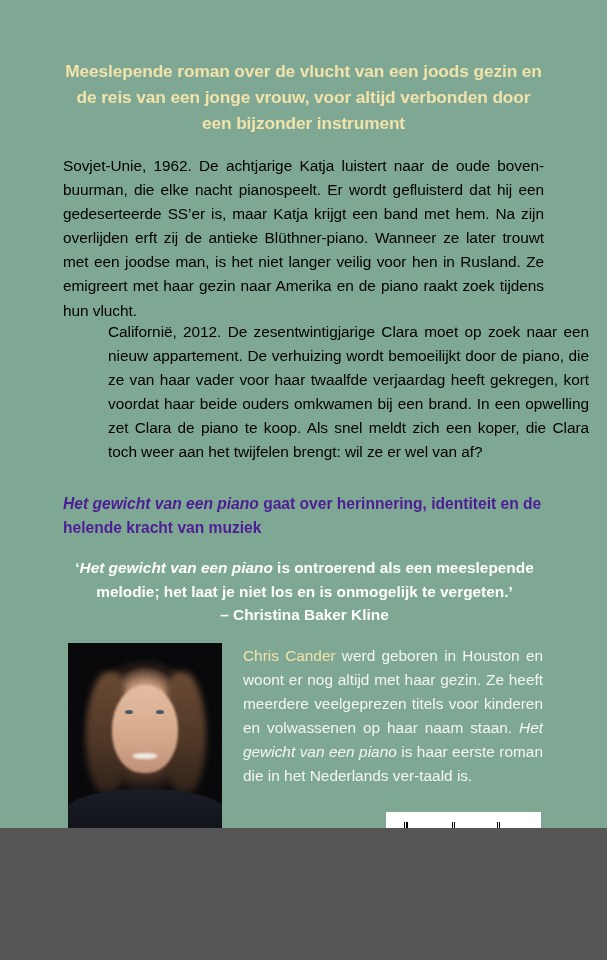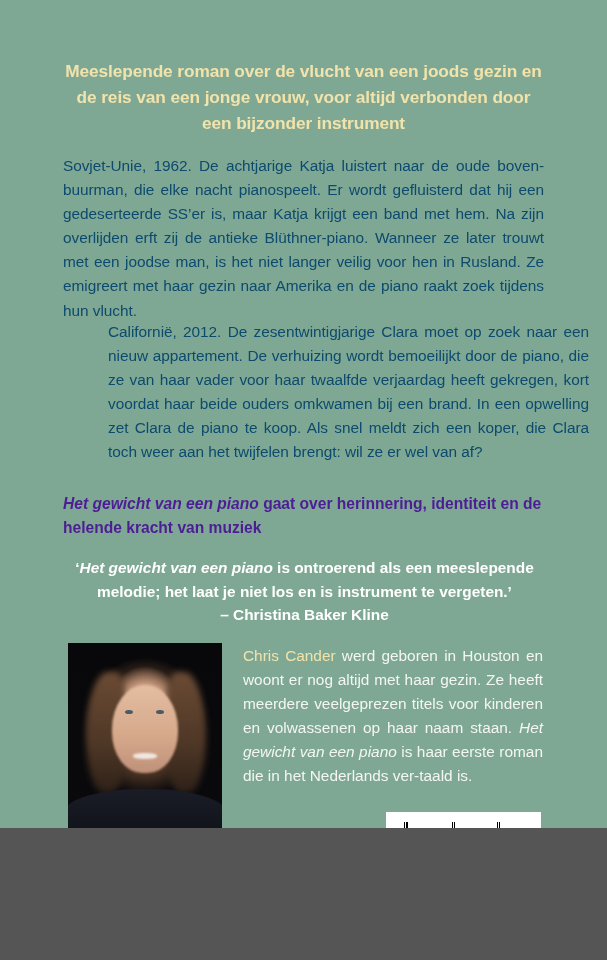--- a/index.html
+++ b/index.html
@@ -30,21 +30,21 @@
     font-weight: bold;
     line-height: 26px;
     letter-spacing: -0.1px;
   }
 
   
   .body-block {
     position: absolute;
     left: 63px;
     width: 481px;
-    color: #0c4a6e;
+    color: #000000;
     font-size: 15.4px;
     line-height: 24.1px;
     text-align: justify;
     letter-spacing: -0.05px;
   }
   .para-1 { top: 154px; }
   .para-2 { top: 320px; margin-left: 45px; }
 
   
   .tagline {
@@ -227,21 +227,21 @@
 
   <div class="body-block para-1">Sovjet-Unie, 1962. De achtjarige Katja luistert naar de oude boven-buurman, die elke nacht pianospeelt. Er wordt gefluisterd dat hij een gedeserteerde SS’er is, maar Katja krijgt een band met hem. Na zijn overlijden erft zij de antieke Blüthner-piano. Wanneer ze later trouwt met een joodse man, is het niet langer veilig voor hen in Rusland. Ze emigreert met haar gezin naar Amerika en de piano raakt zoek tijdens hun vlucht.</div>
 
   <div class="body-block para-2">Californië, 2012. De zesentwintigjarige Clara moet op zoek naar een nieuw appartement. De verhuizing wordt bemoeilijkt door de piano, die ze van haar vader voor haar twaalfde verjaardag heeft gekregen, kort voordat haar beide ouders omkwamen bij een brand. In een opwelling zet Clara de piano te koop. Als snel meldt zich een koper, die Clara toch weer aan het twijfelen brengt: wil ze er wel van af?</div>
 
   <div class="tagline">
     <em>Het gewicht van een piano</em><span> gaat over herinnering, identiteit en de helende kracht van muziek</span>
   </div>
 
   <div class="quote">
-    <span>‘</span><em>Het gewicht van een piano</em><span> is ontroerend als een meeslepende melodie; het laat je niet los en is instrument te vergeten.’</span>
+    <span>‘</span><em>Het gewicht van een piano</em><span> is ontroerend als een meeslepende melodie; het laat je niet los en is onmogelijk te vergeten.’</span>
     <span class="quote-attrib">– Christina Baker Kline</span>
   </div>
 
   <div class="author-photo">
     <div class="portrait"></div>
     <div class="hair-left"></div>
     <div class="hair-right"></div>
     <div class="face"></div>
     <div class="eye l"></div>
     <div class="eye r"></div>

